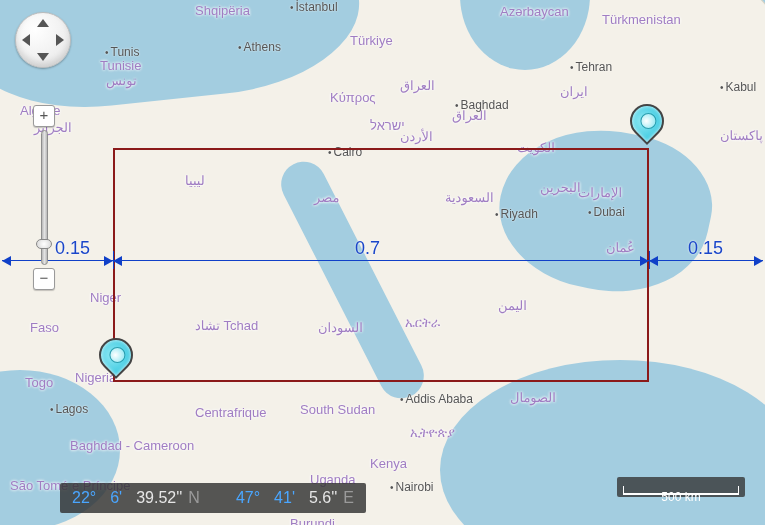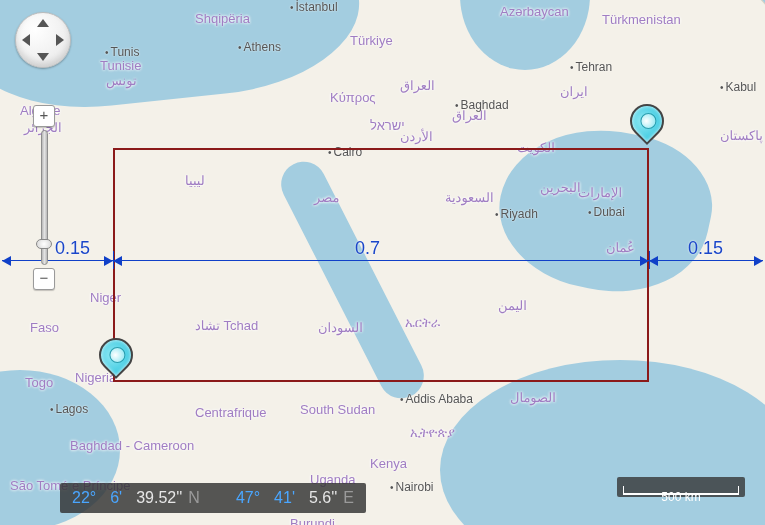--- a/index.html
+++ b/index.html
@@ -56,38 +56,38 @@
 
   <div class="land" style="left:-20px; top:-10px; width:800px; height:560px; border-radius:40px/60px;"></div>
   <div class="sea" style="left:-40px; top:-60px; width:400px; height:160px; border-radius:50%/70%; transform:rotate(-6deg);"></div>
   <div class="sea" style="left:330px; top:150px; width:45px; height:260px; transform:rotate(-27deg); border-radius:40px;"></div>
   <div class="sea" style="left:500px; top:130px; width:210px; height:160px; border-radius:55% 40% 50% 45%; transform:rotate(12deg);"></div>
   <div class="sea" style="left:440px; top:360px; width:360px; height:220px; border-radius:50%;"></div>
   <div class="sea" style="left:-80px; top:370px; width:200px; height:160px; border-radius:50%;"></div>
   <div class="sea" style="left:460px; top:-80px; width:130px; height:150px; border-radius:50%;"></div>
 
   <div id="labels-layer">
-      <span class="country-label" style="left: 195px; top: 11px;">Shqipëria</span>
+      <span class="country-label" style="left: 195px; top: 3px;">Shqipëria</span>
       <span class="city-label" style="left: 290px; top: 0px;">İstanbul</span>
       <span class="country-label" style="left: 500px; top: 4px;">Azərbaycan</span>
       <span class="country-label" style="left: 602px; top: 12px;">Türkmenistan</span>
       <span class="city-label" style="left: 105px; top: 45px;">Tunis</span>
       <span class="country-label" style="left: 100px; top: 58px;">Tunisie</span>
       <span class="city-label" style="left: 238px; top: 40px;">Athens</span>
       <span class="country-label" style="left: 350px; top: 33px;">Türkiye</span>
       <span class="country-label ar" style="left: 106px; top: 73px;">تونس</span>
       <span class="country-label" style="left: 330px; top: 90px;">Κύπρος</span>
       <span class="city-label" style="left: 570px; top: 60px;">Tehran</span>
       <span class="country-label ar" style="left: 560px; top: 84px;">ایران</span>
       <span class="country-label ar" style="left: 400px; top: 78px;">العراق</span>
       <span class="country-label ar" style="left: 452px; top: 108px;">العراق</span>
       <span class="city-label" style="left: 720px; top: 80px;">Kabul</span>
       <span class="city-label" style="left: 455px; top: 98px;">Baghdad</span>
       <span class="country-label" style="left: 20px; top: 103px;">Algérie</span>
-      <span class="country-label ar" style="left: 24px; top: 120px; font-family: Liberation Serif, serif;">الجزائر</span>
+      <span class="country-label ar" style="left: 34px; top: 120px; font-family: Liberation Serif, serif;">الجزائر</span>
       <span class="country-label ar" style="left: 370px; top: 118px;">ישראל</span>
       <span class="country-label ar" style="left: 400px; top: 129px;">الأردن</span>
       <span class="country-label ar" style="left: 720px; top: 128px;">پاکستان</span>
       <span class="country-label ar" style="left: 517px; top: 140px;">الكويت</span>
       <span class="city-label" style="left: 328px; top: 145px;">Cairo</span>
       <span class="country-label ar" style="left: 185px; top: 173px;">ليبيا</span>
       <span class="country-label ar" style="left: 540px; top: 180px;">البحرين</span>
       <span class="country-label ar" style="left: 314px; top: 190px;">مصر</span>
       <span class="country-label ar" style="left: 445px; top: 190px;">السعودية</span>
       <span class="country-label ar" style="left: 578px; top: 185px;">الإمارات</span>

